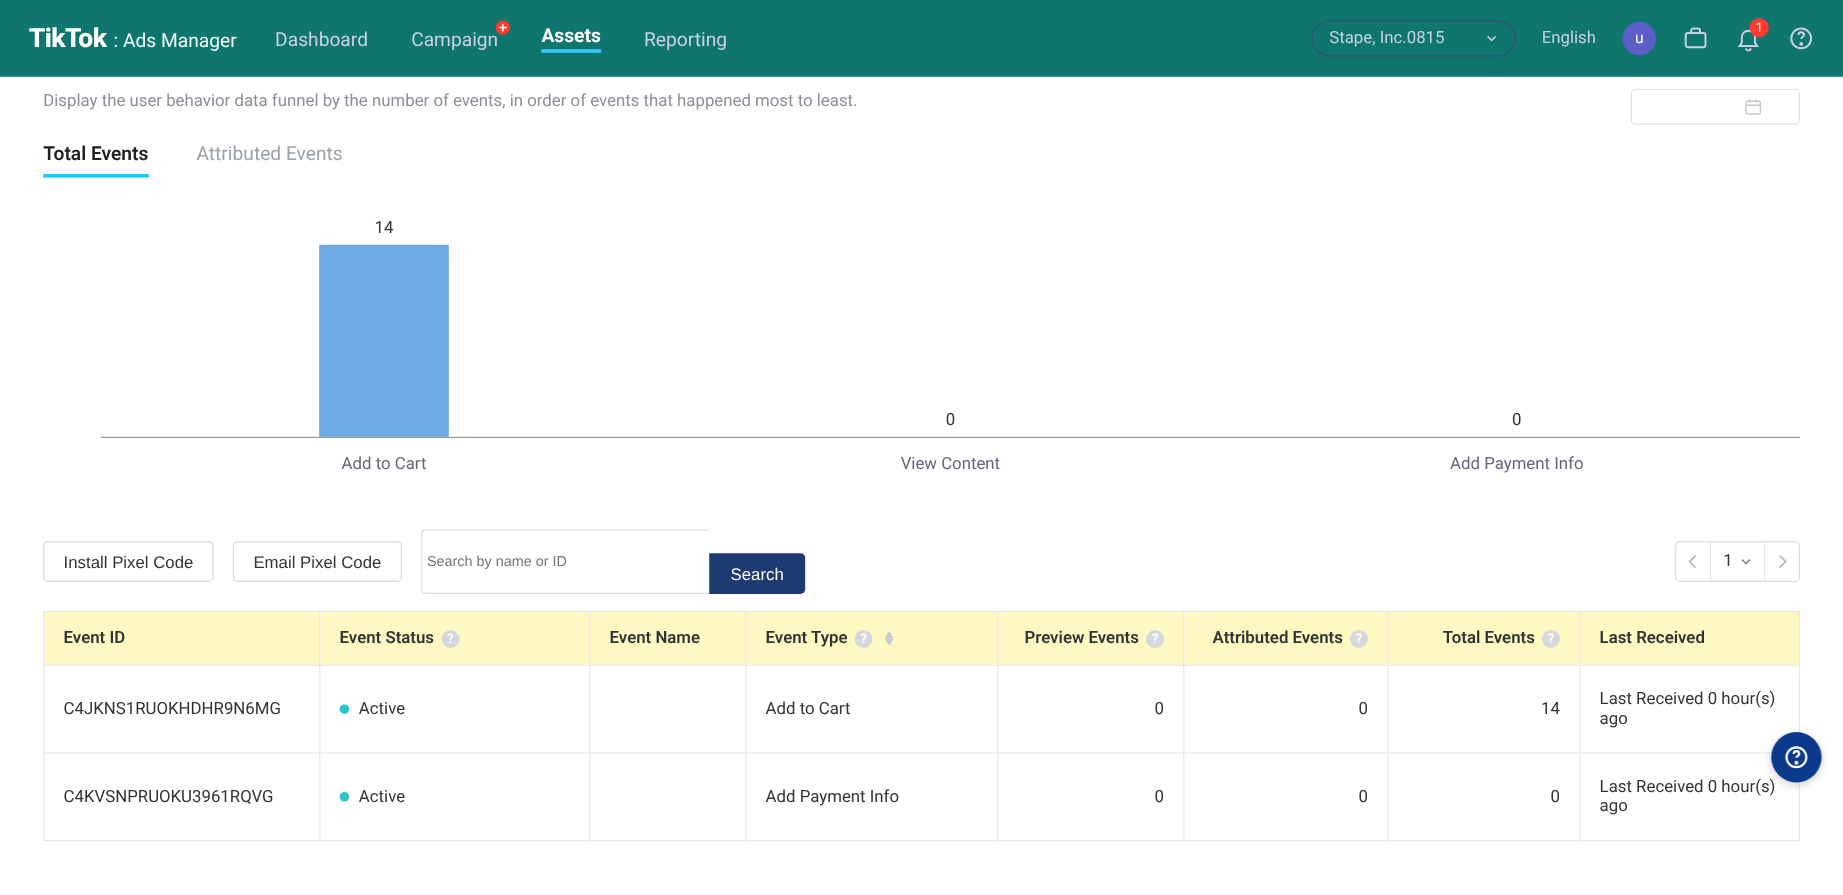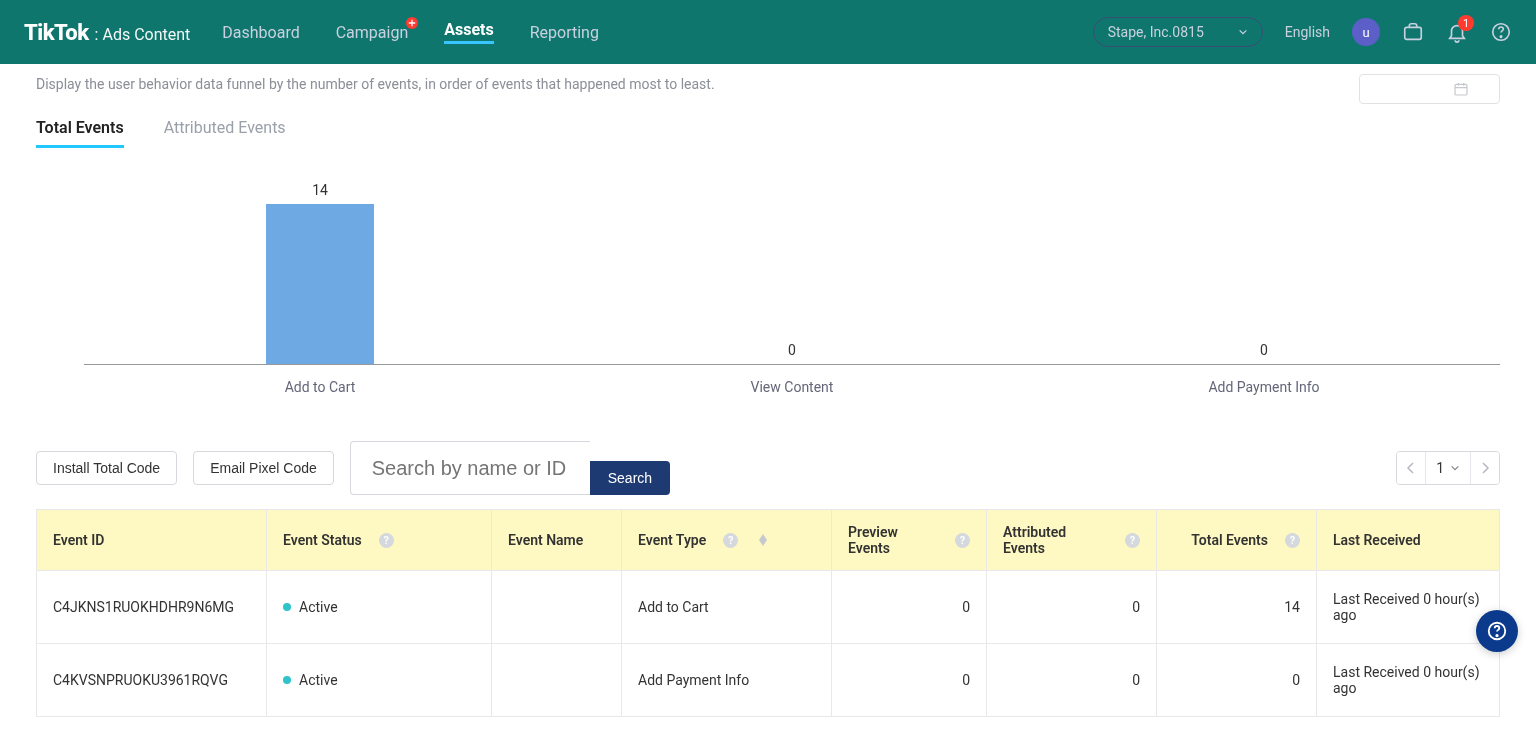--- a/index.html
+++ b/index.html
@@ -34,54 +34,54 @@
     .bar-slot { flex: 1; display: flex; flex-direction: column; align-items: center; }
     .bar-value { font-size: 14px; color: #333; margin-bottom: 6px; }
     .bar { width: 108px; background: #6ea9e4; }
     .chart-axis { border-top: 1px solid #999; margin-left: 48px; }
     .bar-labels { display: flex; margin-left: 48px; }
     .bar-label { flex: 1; text-align: center; font-size: 14px; color: #646678; padding-top: 14px; }
 
     .toolbar { display: flex; align-items: center; gap: 16px; margin-top: 40px; margin-bottom: 14px; }
     .btn-outline { border: 1px solid #d5d8dd; background: #fff; padding: 8px 16px; border-radius: 4px; font-size: 14px; color: #333; cursor: pointer; }
     .search-group { display: flex; }
-    .search-input { border: 1px solid #d5d8dd; border-right: none; border-radius: 4px 0 0 4px; padding: 9px 21px; width: 240px; font-size: 20px; outline: none; }
+    .search-input { border: 1px solid #d5d8dd; border-right: none; border-radius: 4px 0 0 4px; padding: 9px 4px; width: 240px; font-size: 12px; outline: none; }
     .search-btn { background: #1e3a72; border: none; color: #fff; padding: 9px 18px; border-radius: 0 4px 4px 0; font-size: 14px; cursor: pointer; margin-top: 20px; }
     .pager { margin-left: auto; display: flex; align-items: center; border: 1px solid #d5d8dd; border-radius: 4px; overflow: hidden; }
     .pager-btn { width: 28px; height: 32px; display: flex; align-items: center; justify-content: center; cursor: pointer; color: #b7b9c0; background: #fff; }
     .pager-btn + .pager-btn, .pager-field { border-left: 1px solid #e5e7ec; }
     .pager-field { display: flex; align-items: center; gap: 6px; padding: 0 10px; height: 32px; color: #333; font-size: 14px; border-left: 1px solid #e5e7ec; border-right: 1px solid #e5e7ec; cursor: pointer; }
     .pager-field .chevdown path { stroke: #888; }
 
     .data-table { width: 100%; border-collapse: collapse; border: 1px solid #e8e8e8; table-layout: fixed; }
     .data-table th { background: #fef9c3; font-weight: 600; font-size: 14px; color: #333; text-align: left; padding: 14px 16px; border: 1px solid #e8e8e8; }
     .data-table th.num { }
     .data-table td { font-size: 14px; color: #333; padding: 20px 16px; border: 1px solid #e8e8e8; vertical-align: middle; }
     .data-table td.num { text-align: right; }
-    .th-inner { display: flex; align-items: center; gap: 17px; }
+    .th-inner { display: flex; align-items: center; gap: 6px; }
     .th-inner.right { justify-content: flex-end; }
     .help-q { width: 15px; height: 15px; border-radius: 50%; background: #d5d8dd; color: #fff; font-size: 11px; display: inline-flex; align-items: center; justify-content: center; flex-shrink: 0; }
     .sort-arrows { display: inline-flex; flex-direction: column; line-height: 6px; margin-left: 4px; }
     .sort-arrows svg { width: 8px; height: 6px; }
     .status-wrap { display: flex; align-items: center; gap: 8px; }
     .dot-active { width: 8px; height: 8px; border-radius: 50%; background: #2ec4c9; }
 
     .fab-help { position: fixed; right: 18px; bottom: 94px; width: 42px; height: 42px; border-radius: 50%; background: #0b3a8d; display: flex; align-items: center; justify-content: center; color: #fff; cursor: pointer; box-shadow: 0 2px 8px rgba(0,0,0,0.2); }
     .fab-help svg { width: 22px; height: 22px; }
 
     .date-range-box { position: absolute; top: 74px; right: 36px; border: 1px solid #e0e2e6; border-radius: 4px; padding: 6px 30px 6px 12px; background: #fff; color: #c5c8cf; font-size: 14px; display: flex; align-items: center; gap: 8px; }
     .date-range-box svg { width: 16px; height: 16px; }
   </style>
 </head>
 <body>
 
 <div class="topbar">
   <div class="logo-wrap">
     <span class="logo-text">TikTok</span>
-    <span class="logo-sub">: Ads Content</span>
+    <span class="logo-sub">: Ads Manager</span>
   </div>
   <nav class="main-nav">
     <div class="nav-item">Dashboard</div>
     <div class="nav-item">
       <span>Campaign</span>
       <span class="nav-badge-dot">
         <svg viewBox="0 0 10 10">
             <path d="M5 1v8M1 5h8" stroke="#fff" stroke-width="1.6"></path>
           </svg>
       </span>
@@ -155,21 +155,21 @@
       </div>
     <div class="chart-axis"></div>
     <div class="bar-labels" id="bar-labels">
         <div class="bar-label">Add to Cart</div>
         <div class="bar-label">View Content</div>
         <div class="bar-label">Add Payment Info</div>
       </div>
   </div>
 
   <div class="toolbar">
-    <button class="btn-outline">Install Total Code</button>
+    <button class="btn-outline">Install Pixel Code</button>
     <button class="btn-outline">Email Pixel Code</button>
     <div class="search-group">
       <input class="search-input" placeholder="Search by name or ID" style="">
       <button class="search-btn">Search</button>
     </div>
     <div class="pager">
       <div class="pager-btn">
         <svg width="10" height="12" viewBox="0 0 10 12">
             <path d="M7 1L2 6l5 5" stroke="currentColor" stroke-width="1.5" fill="none"></path>
           </svg>

